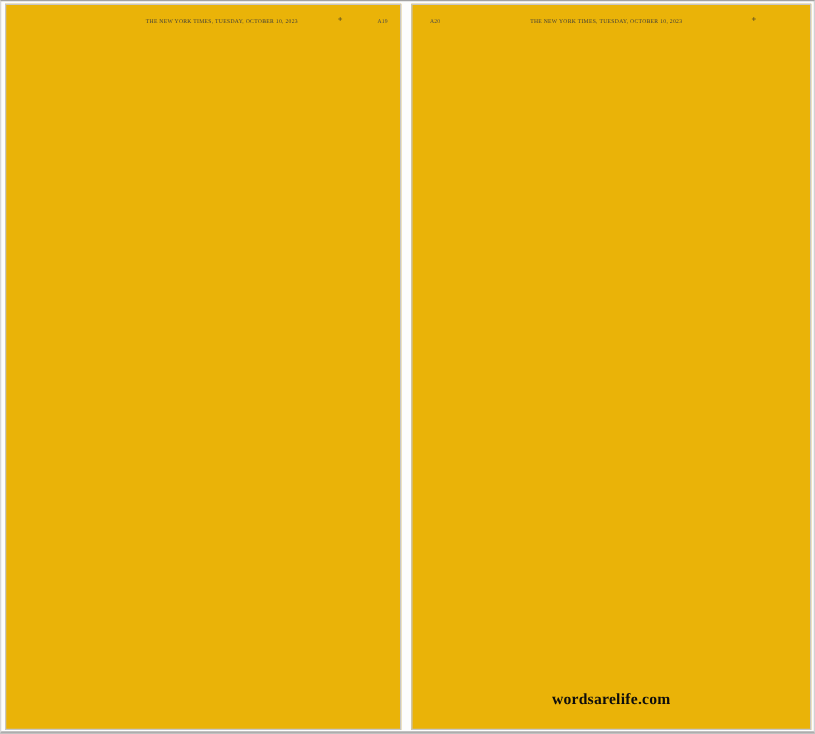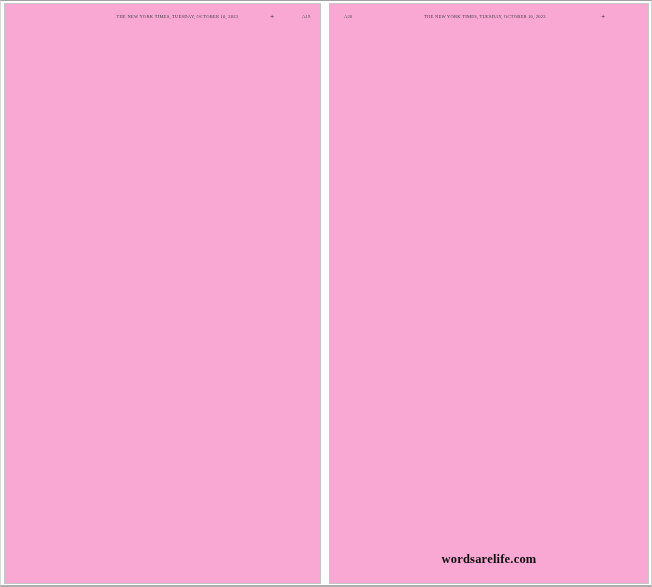--- a/index.html
+++ b/index.html
@@ -21,21 +21,21 @@
     border-bottom: 2px solid #adadad;
     border-left: 1px solid #d8d8d8;
     border-right: 1px solid #d2d2d2;
     background: #fdfdfd;
     box-sizing: content-box;
   }
   .page {
     position: absolute;
     top: 2px;
     height: 579px;
-    background: #f9a8d4;
+    background: #eab308;
     border: 1px solid #c6c6c6;
   }
   .page-left  { left: 3px;   width: 315px; }
   .page-right { left: 328px; width: 318px; }
 
   .dateline {
     position: absolute;
     top: 9px;
     font-family: "Liberation Serif", serif;
     font-size: 4.5px;

